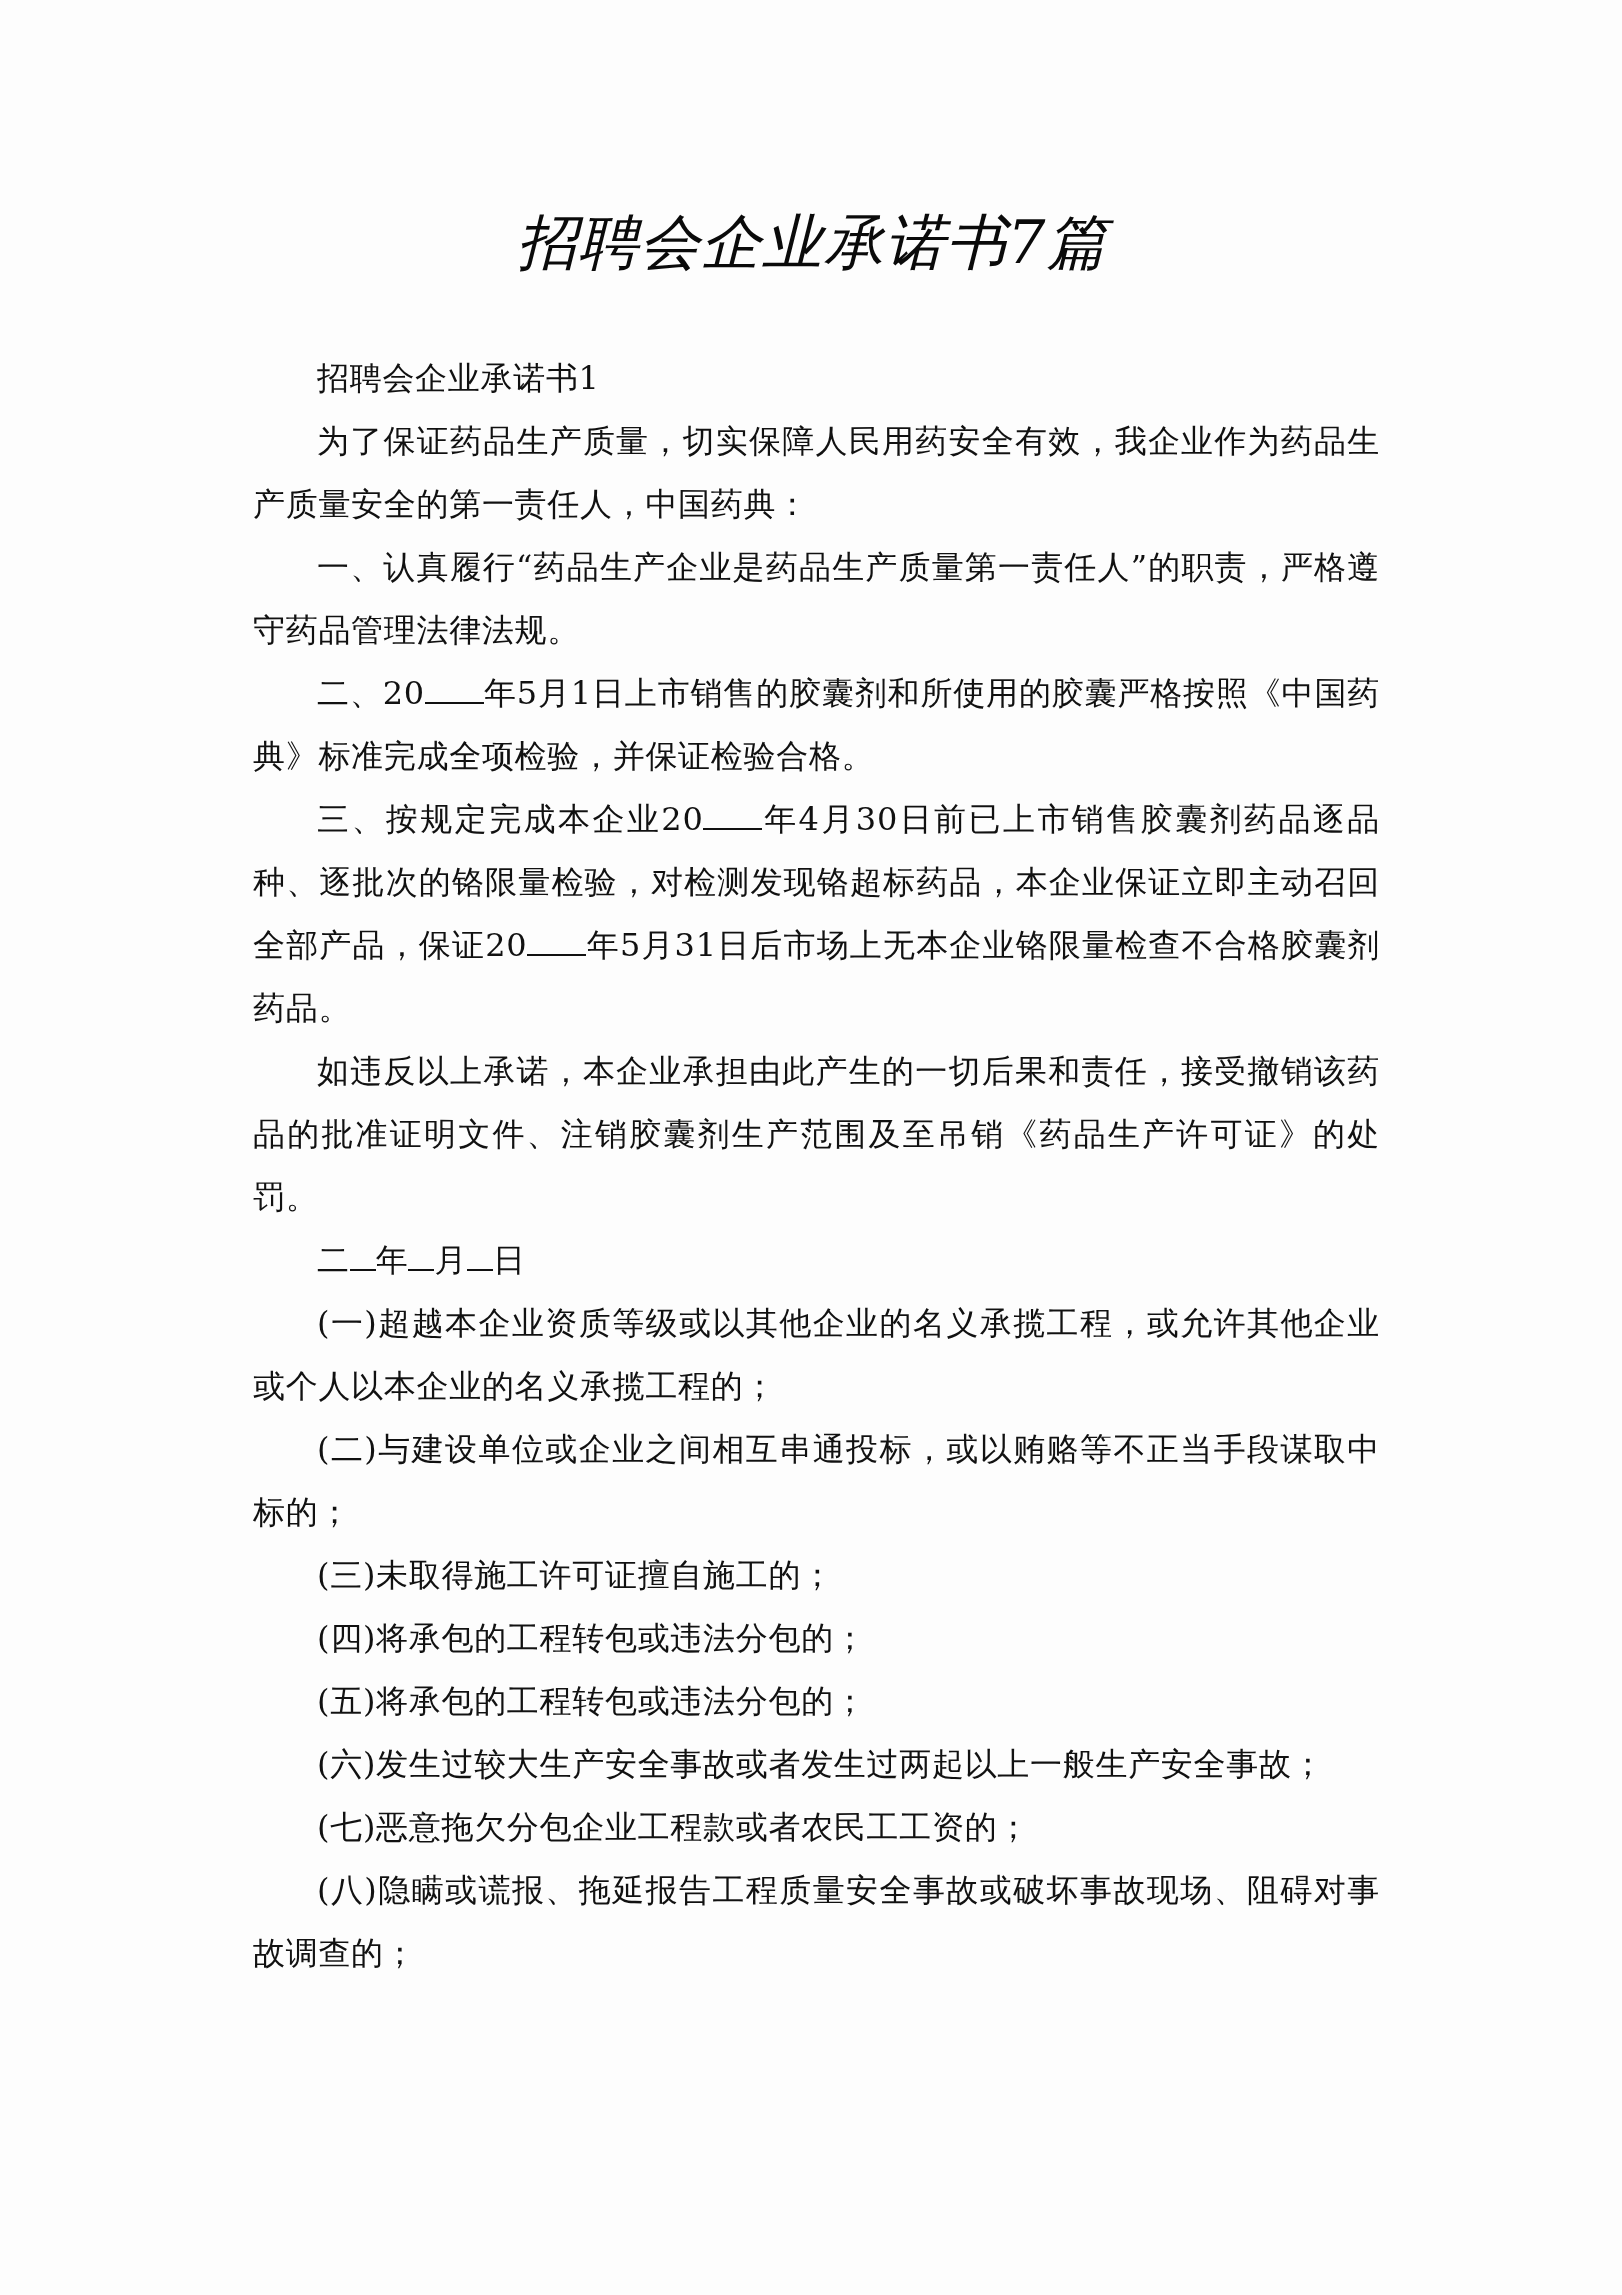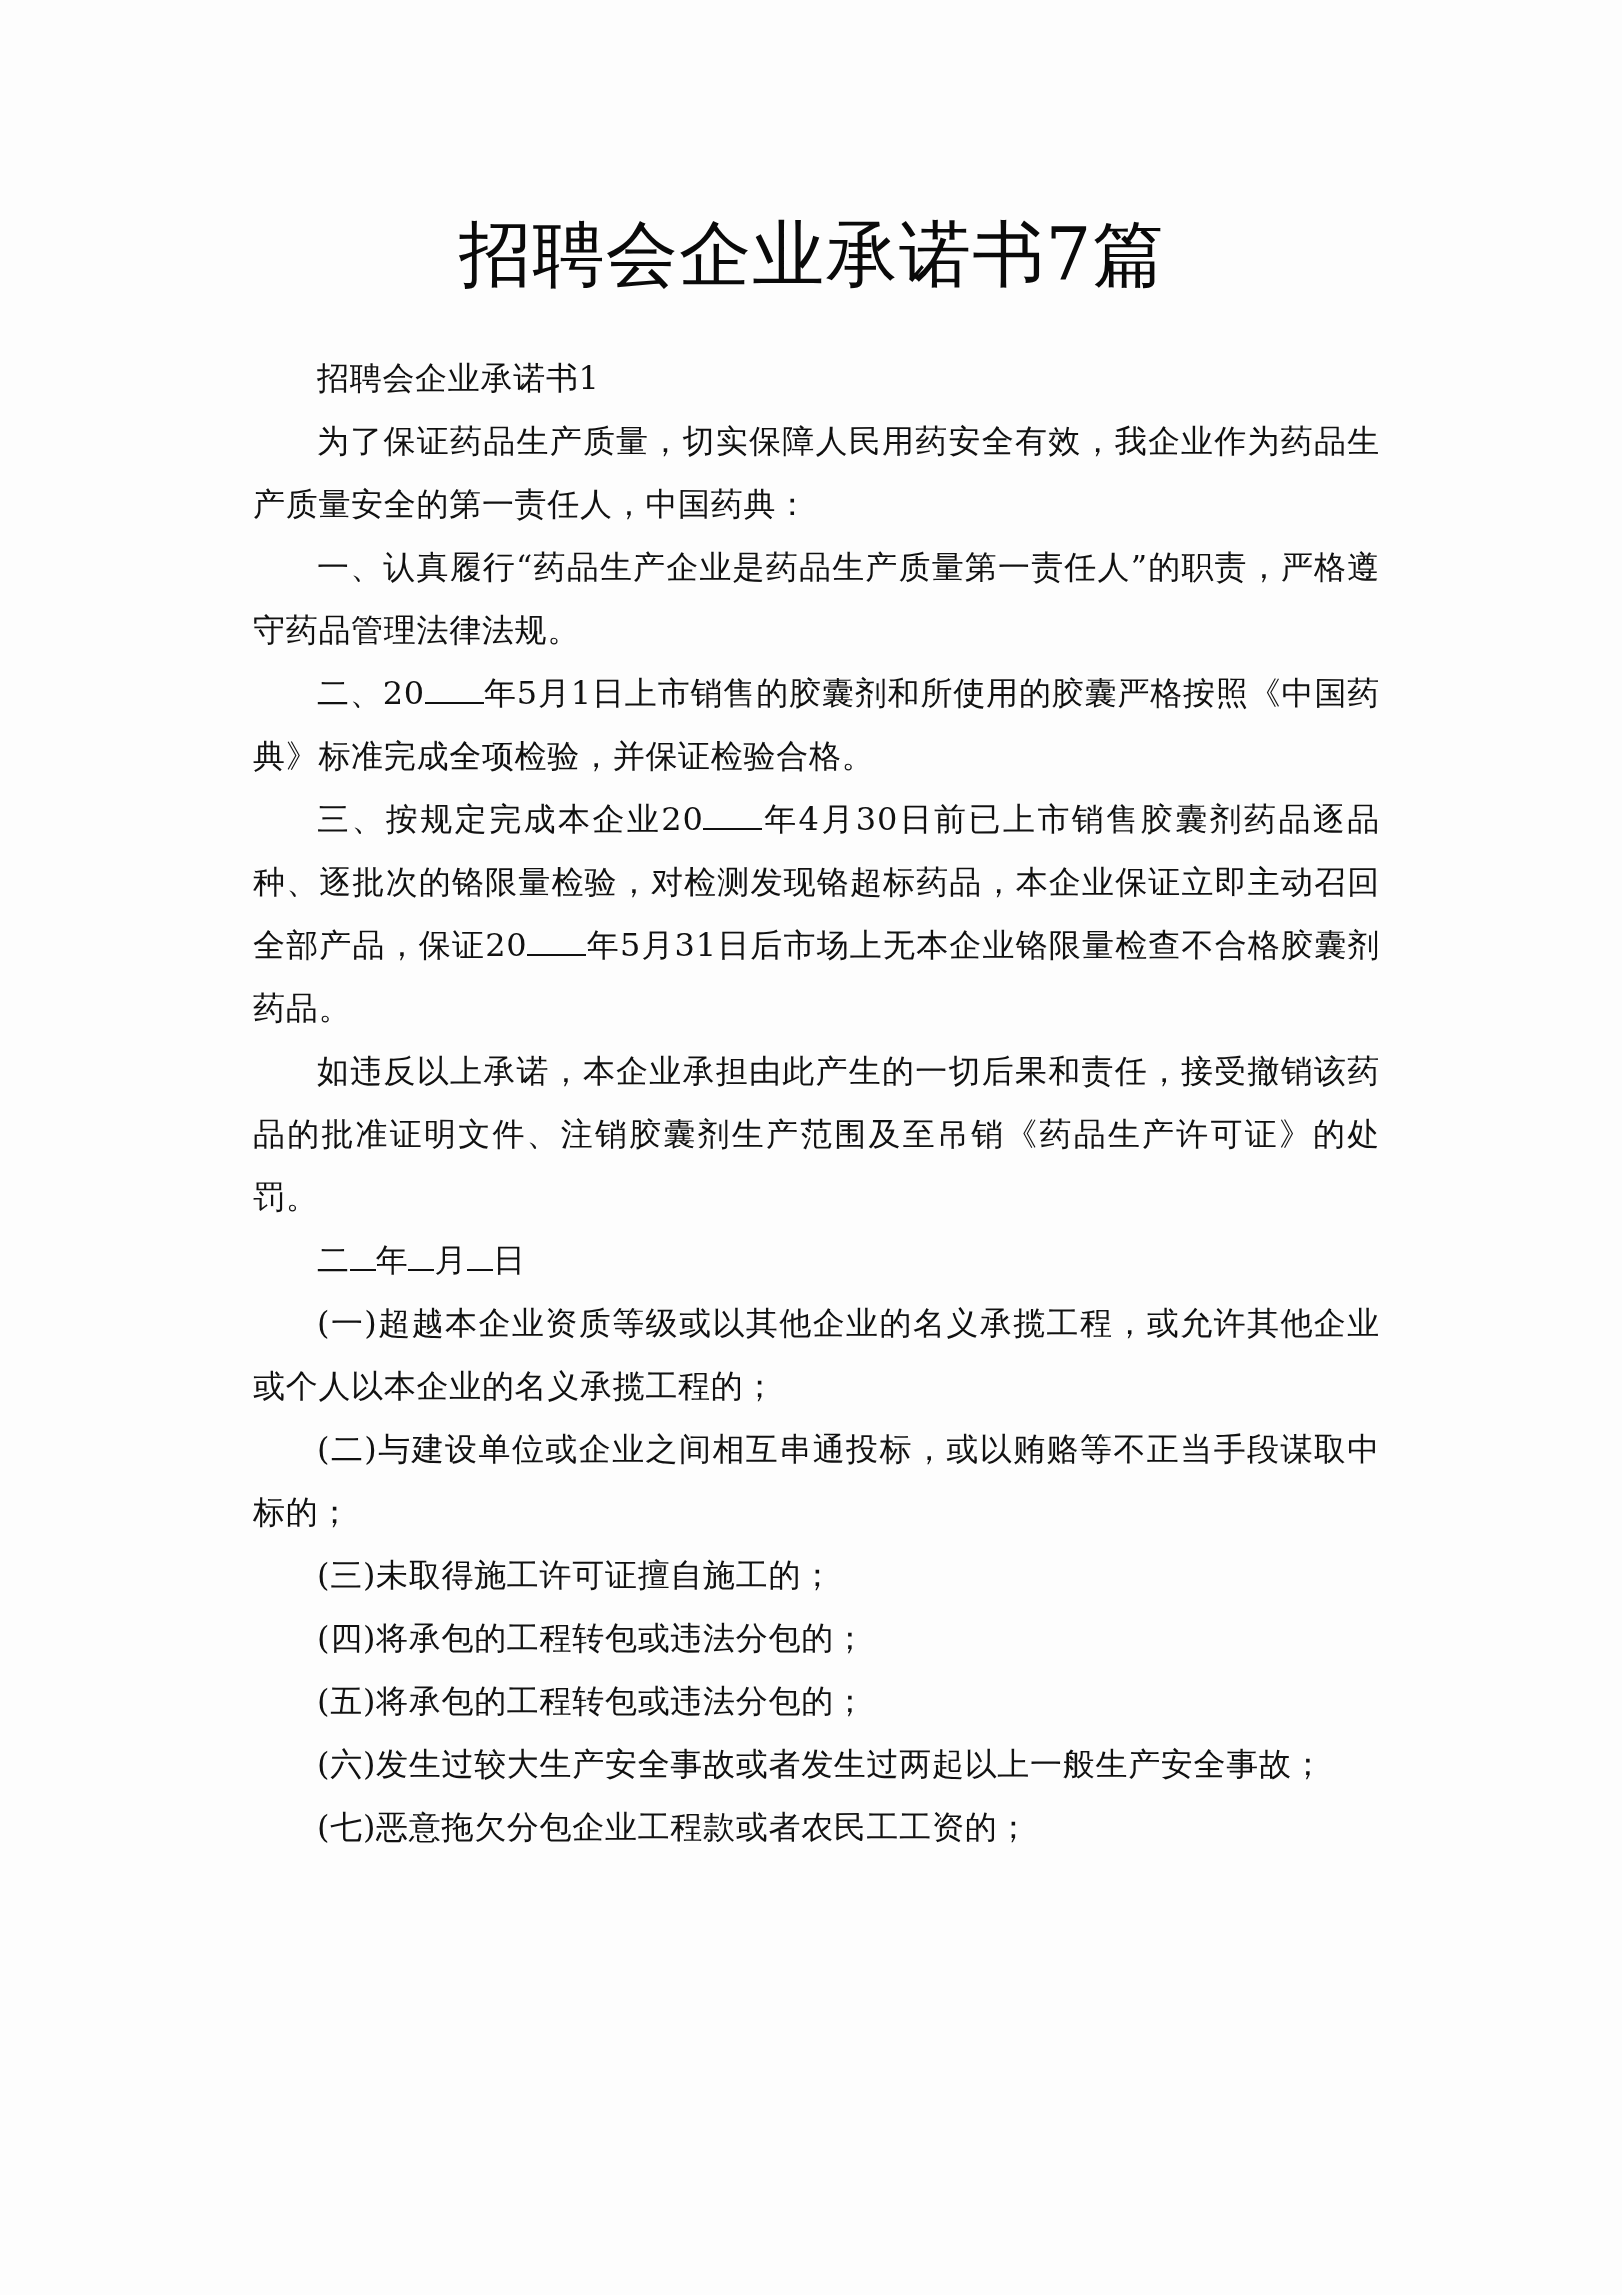--- a/index.html
+++ b/index.html
@@ -1,20 +1,20 @@
 <!DOCTYPE html>
 <html style="font-size:10.5px"><head>
 <meta charset="utf-8">
 <style>
   html, body { margin: 0; padding: 0; background: #fdfdfd; }
   body { width: 1623px; height: 2295px; position: relative; overflow: hidden;
          font-family: "DejaVu Serif", "Liberation Serif", serif; color: #111; }
   .page { position: absolute; left: 245px; top: 0; width: 1135px; }
-  .title { position: absolute; left: 0; width: 100%; top: 212px; text-align: center;
-           font-size: 72px; line-height: 85px; color: #0a0a0a; letter-spacing: 1.3px; }
+  .title { position: absolute; left: 0; width: 100%; top: 200px; text-align: center;
+           font-size: 60px; line-height: 85px; color: #0a0a0a; letter-spacing: 1.3px; font-style: italic; }
   .body { position: absolute; left: 0; top: 347px; width: 1135px; }
   .p { font-size: 32px; line-height: 63px; margin: 0; text-align: justify; letter-spacing: 0.7px; }
   .ind { text-indent: 64px; margin-left: 8px; }
   .blank { display: inline-block; border-bottom: 2px solid #111; height: 26px; vertical-align: baseline; }
 </style>
 </head>
 <body>
 
 <div class="page">
   <div class="title">招聘会企业承诺书7篇</div>
@@ -28,15 +28,16 @@
     <p class="p ind">如违反以上承诺，本企业承担由此产生的一切后果和责任，接受撤销该药品的批准证明文件、注销胶囊剂生产范围及至吊销《药品生产许可证》的处罚。</p>
     <p class="p ind"><span>二</span><span class="blank" style="width:26px"></span><span>年</span><span class="blank" style="width:26px"></span><span>月</span><span class="blank" style="width:26px"></span><span>日</span></p>
 
     <p class="p ind">(一)超越本企业资质等级或以其他企业的名义承揽工程，或允许其他企业或个人以本企业的名义承揽工程的；</p>
     <p class="p ind">(二)与建设单位或企业之间相互串通投标，或以贿赂等不正当手段谋取中标的；</p>
     <p class="p ind">(三)未取得施工许可证擅自施工的；</p>
     <p class="p ind">(四)将承包的工程转包或违法分包的；</p>
     <p class="p ind">(五)将承包的工程转包或违法分包的；</p>
     <p class="p ind">(六)发生过较大生产安全事故或者发生过两起以上一般生产安全事故；</p>
     <p class="p ind">(七)恶意拖欠分包企业工程款或者农民工工资的；</p>
+    <p class="p ind">(八)隐瞒或谎报、拖延报告工程质量安全事故或破坏事故现场、阻碍对事故调查的；</p>
   </div>
 </div>
 
 
 </body></html>

